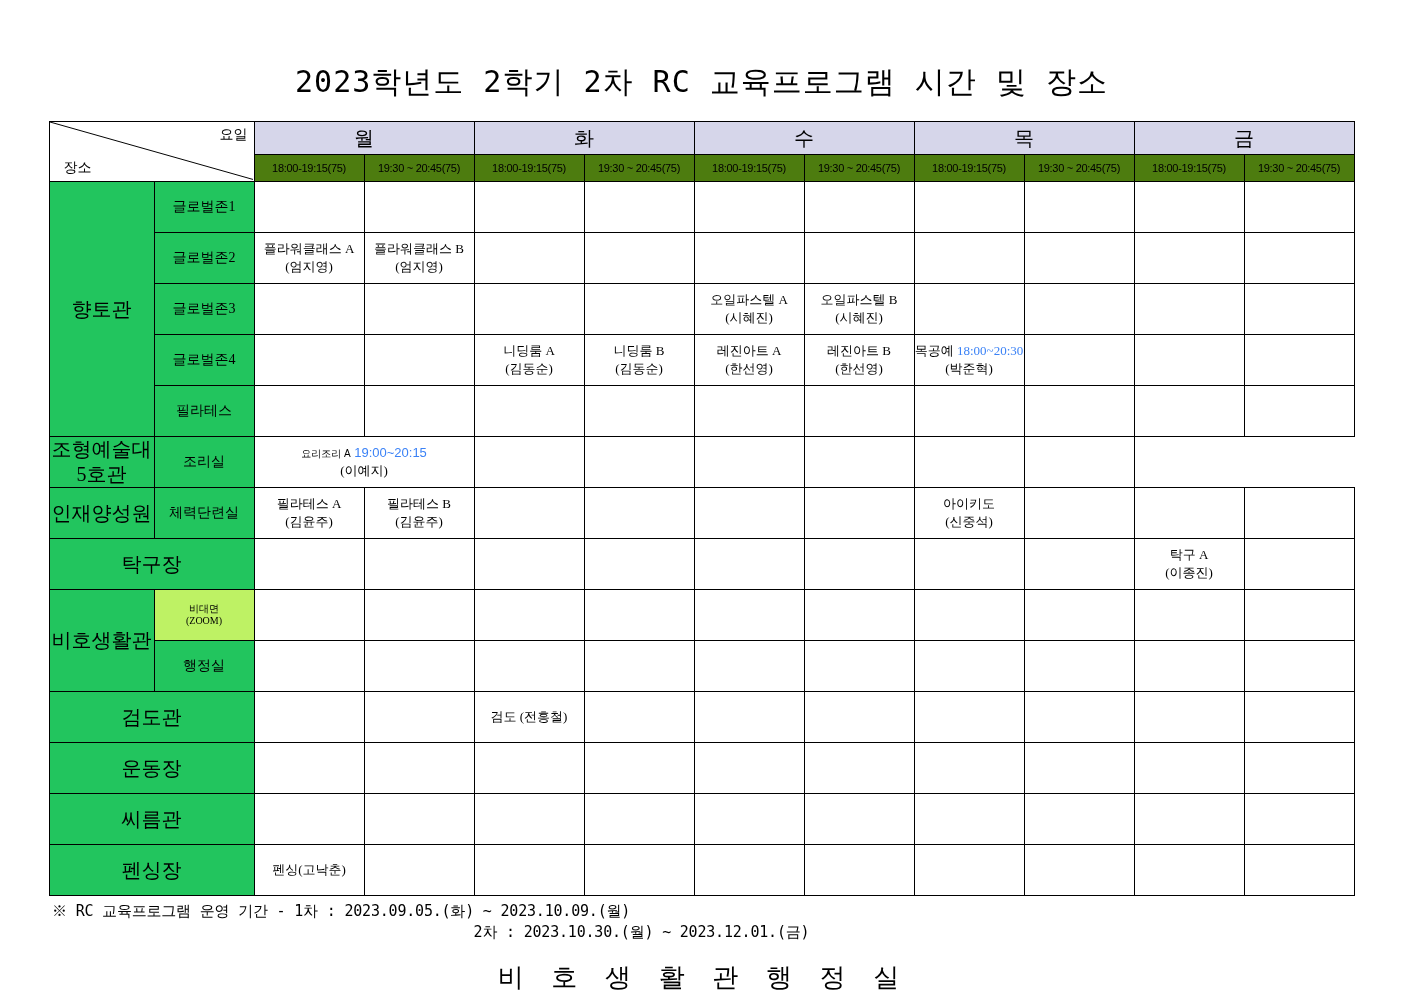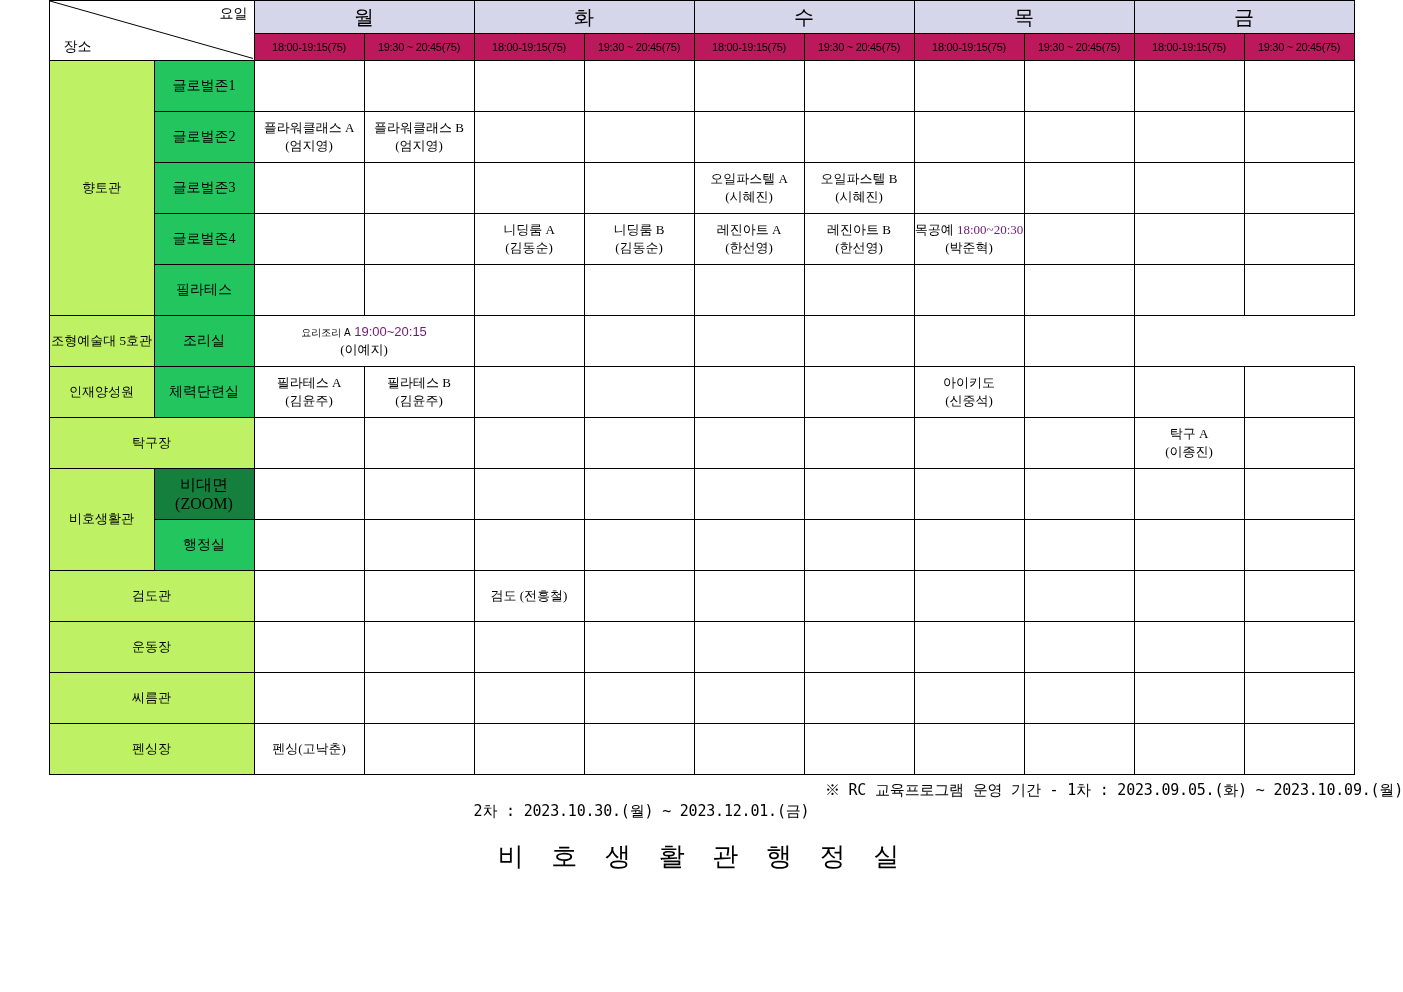--- a/index.html
+++ b/index.html
@@ -44,21 +44,21 @@
     vertical-align: middle;
     font-weight: normal;
   }
   .hdr-day {
     background: #d6d6ea;
     height: 32px;
     font-size: 20px;
     font-family: "Liberation Serif", serif;
   }
   .hdr-time {
-    background: #be185d;
+    background: #4d7c0f;
     height: 26px;
     font-size: 11px;
     font-family: "Liberation Sans", sans-serif;
     letter-spacing: -0.3px;
   }
   .corner {
     background: #ffffff;
     position: relative;
     padding: 0;
   }
@@ -73,79 +73,79 @@
     font-size: 14px;
   }
   .corner .lbl-place {
     position: absolute;
     left: 6px;
     bottom: 4px;
     font-size: 14px;
     margin-left: 8px;
   }
   .bld-cell {
-    background: #bef264;
-    font-size: 13px;
+    background: #22c55e;
+    font-size: 20px;
     width: 105px;
     line-height: 1.25;
   }
   .room-cell {
     background: #22c55e;
     font-size: 14px;
     width: 100px;
   }
   .room-cell.zoom {
-    background: #15803d;
+    background: #bef264;
     line-height: 1.2;
-    font-size: 16px;
+    font-size: 10px;
   }
   .slot {
     height: 50px;
     background: #ffffff;
     font-size: 13px;
     line-height: 1.35;
   }
   .slot .l1 { display: block; }
   .slot .l2 { display: block; }
   .small-time {
     font-size: 10px;
     font-family: "Liberation Sans", sans-serif;
   }
   .purple-time {
-    color: #701a75;
+    color: #3b82f6;
     font-size: 13px;
   }
   .notes {
     margin-top: 6px;
     font-family: "DejaVu Sans Mono", "Liberation Mono", monospace;
     font-size: 15px;
     letter-spacing: -0.2px;
   }
   .note-line1 {
     margin-left: 52px;
-    text-align: right;
   }
   .note-line2 {
     text-align: center;
     margin-left: -120px;
     margin-top: 2px;
   }
   .footer {
     text-align: center;
     font-size: 26px;
     letter-spacing: 6px;
     font-family: "DejaVu Sans Mono", "Liberation Mono", monospace;
     margin-top: 18px;
   }
 </style>
 </head>
 <body>
 
 <div class="page">
 
+  <div class="title">2023학년도 2학기 2차 RC 교육프로그램 시간 및 장소</div>
 
   <table class="grid">
     <colgroup>
       <col style="width:105px">
       <col style="width:100px">
       <col style="width:110px">
         <col style="width:110px">
       <col style="width:110px">
         <col style="width:110px">
       <col style="width:110px">

